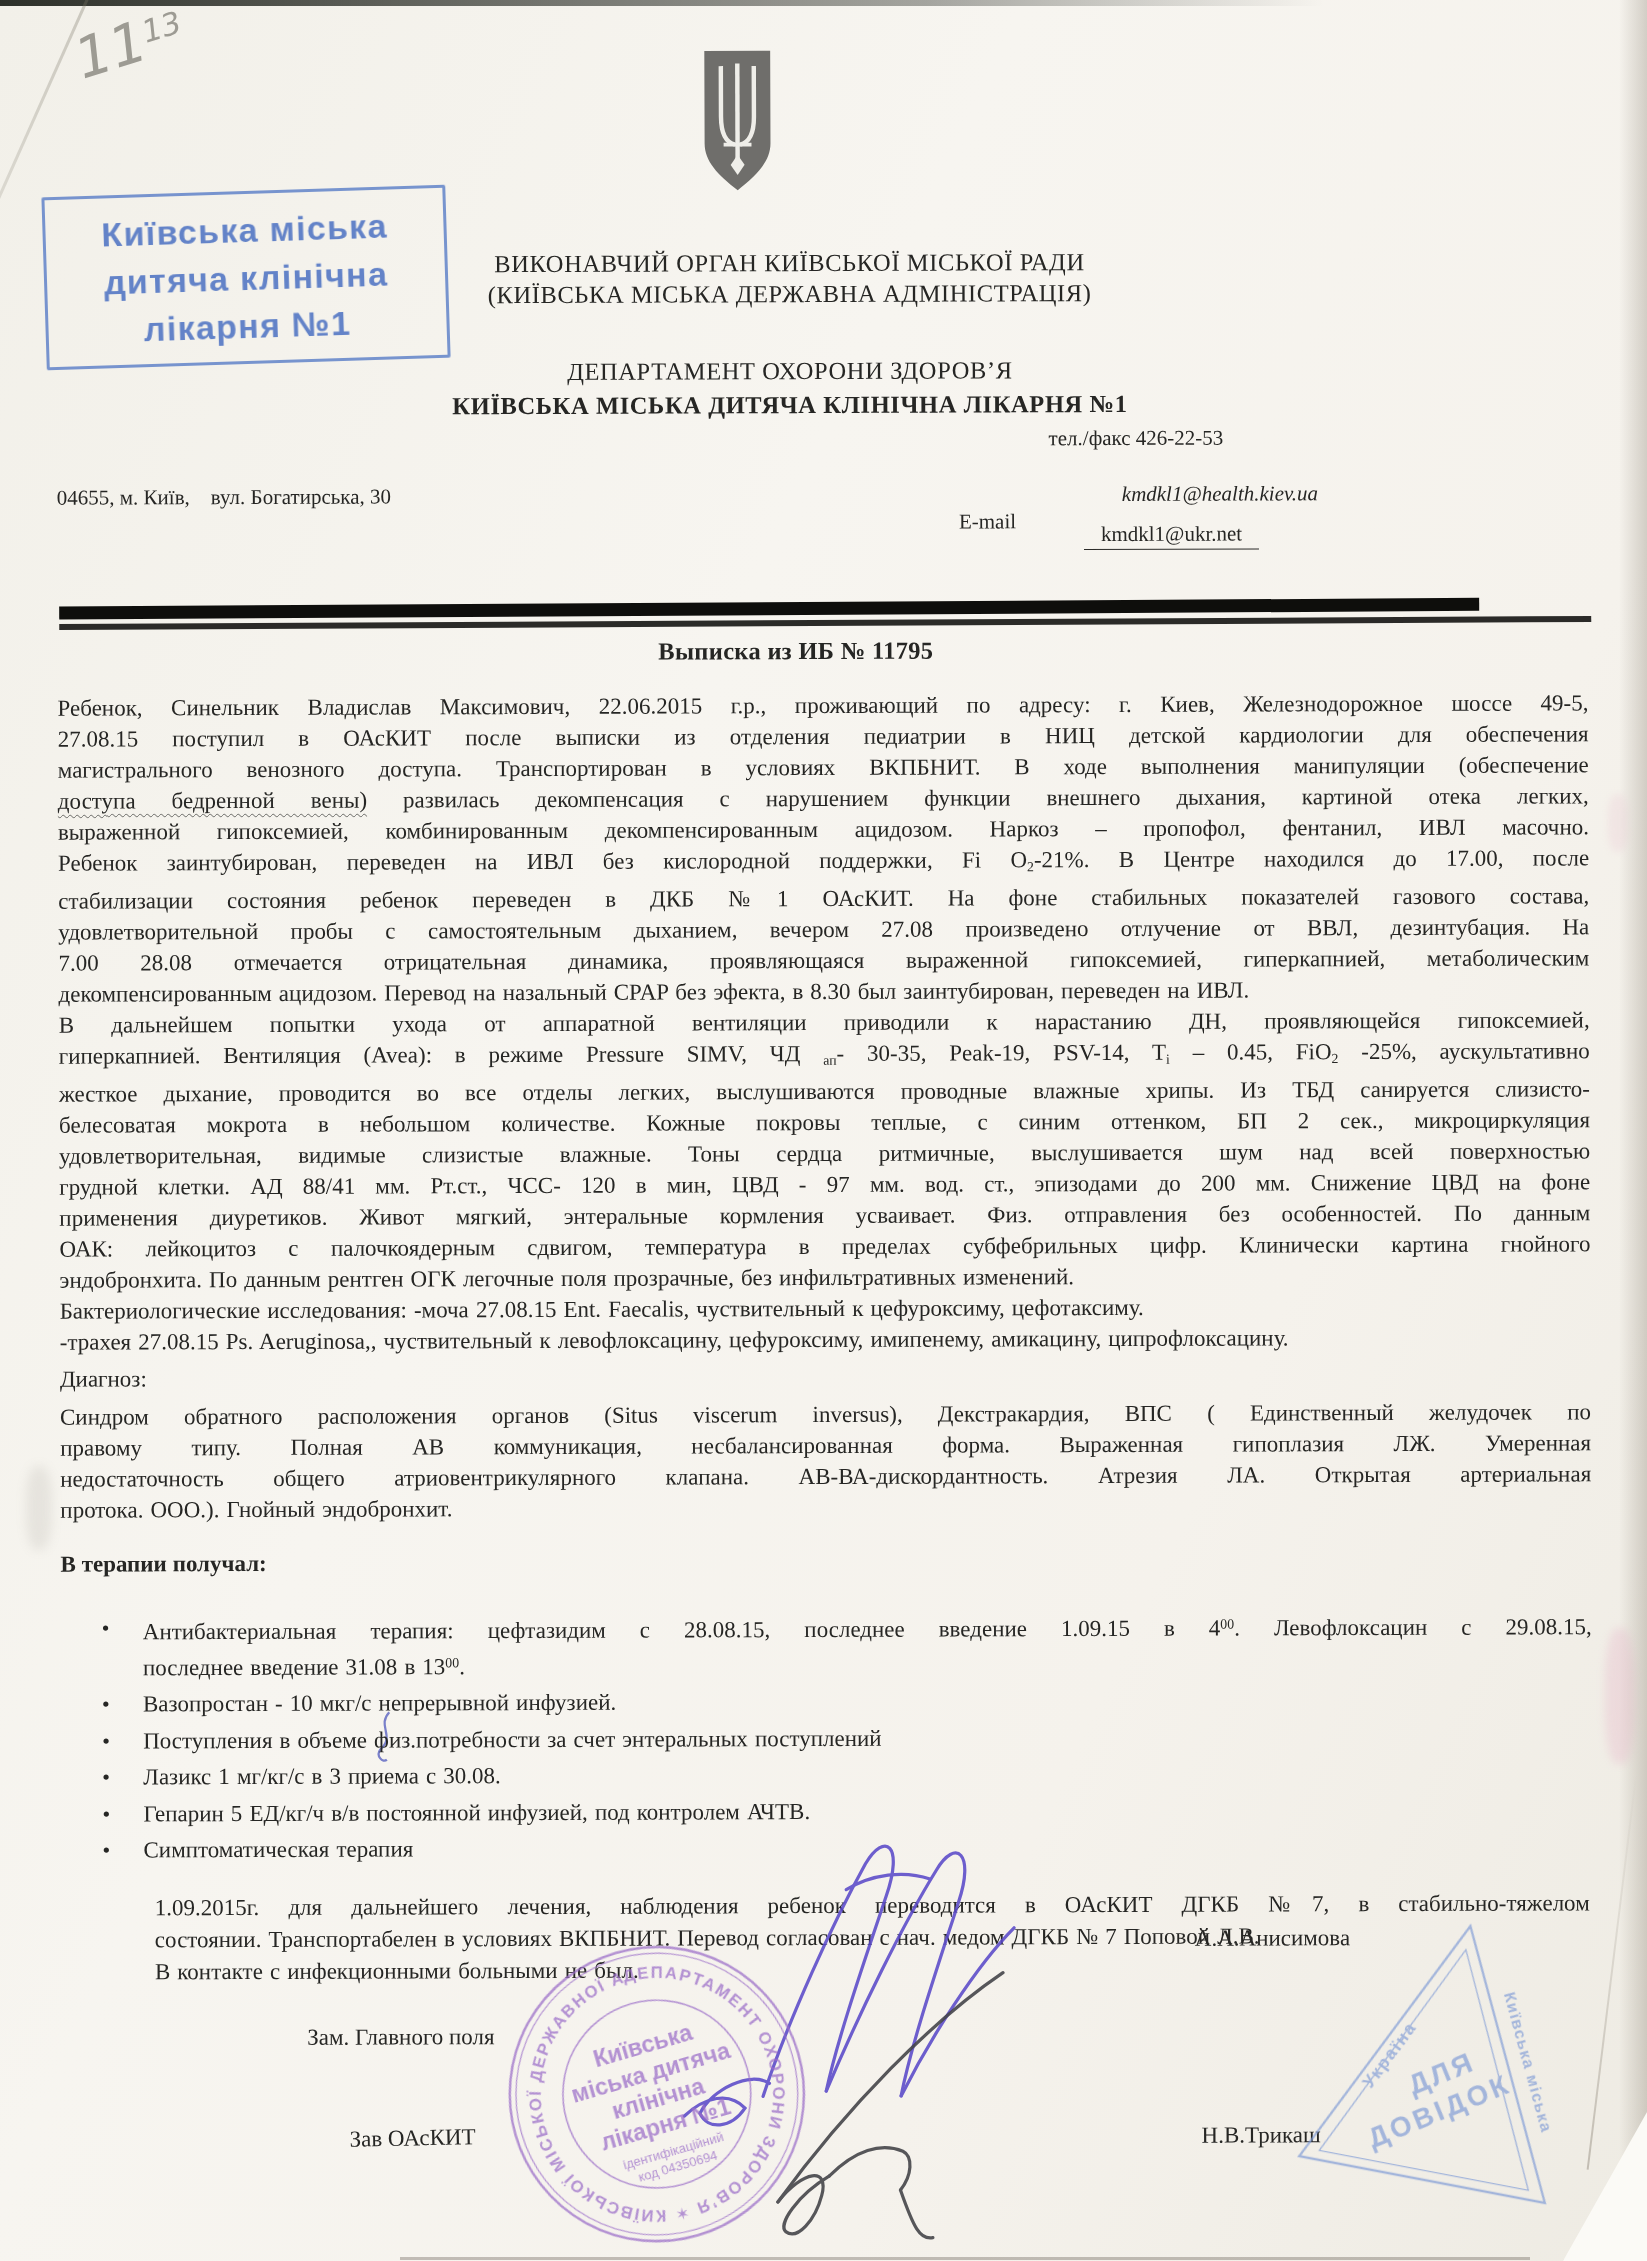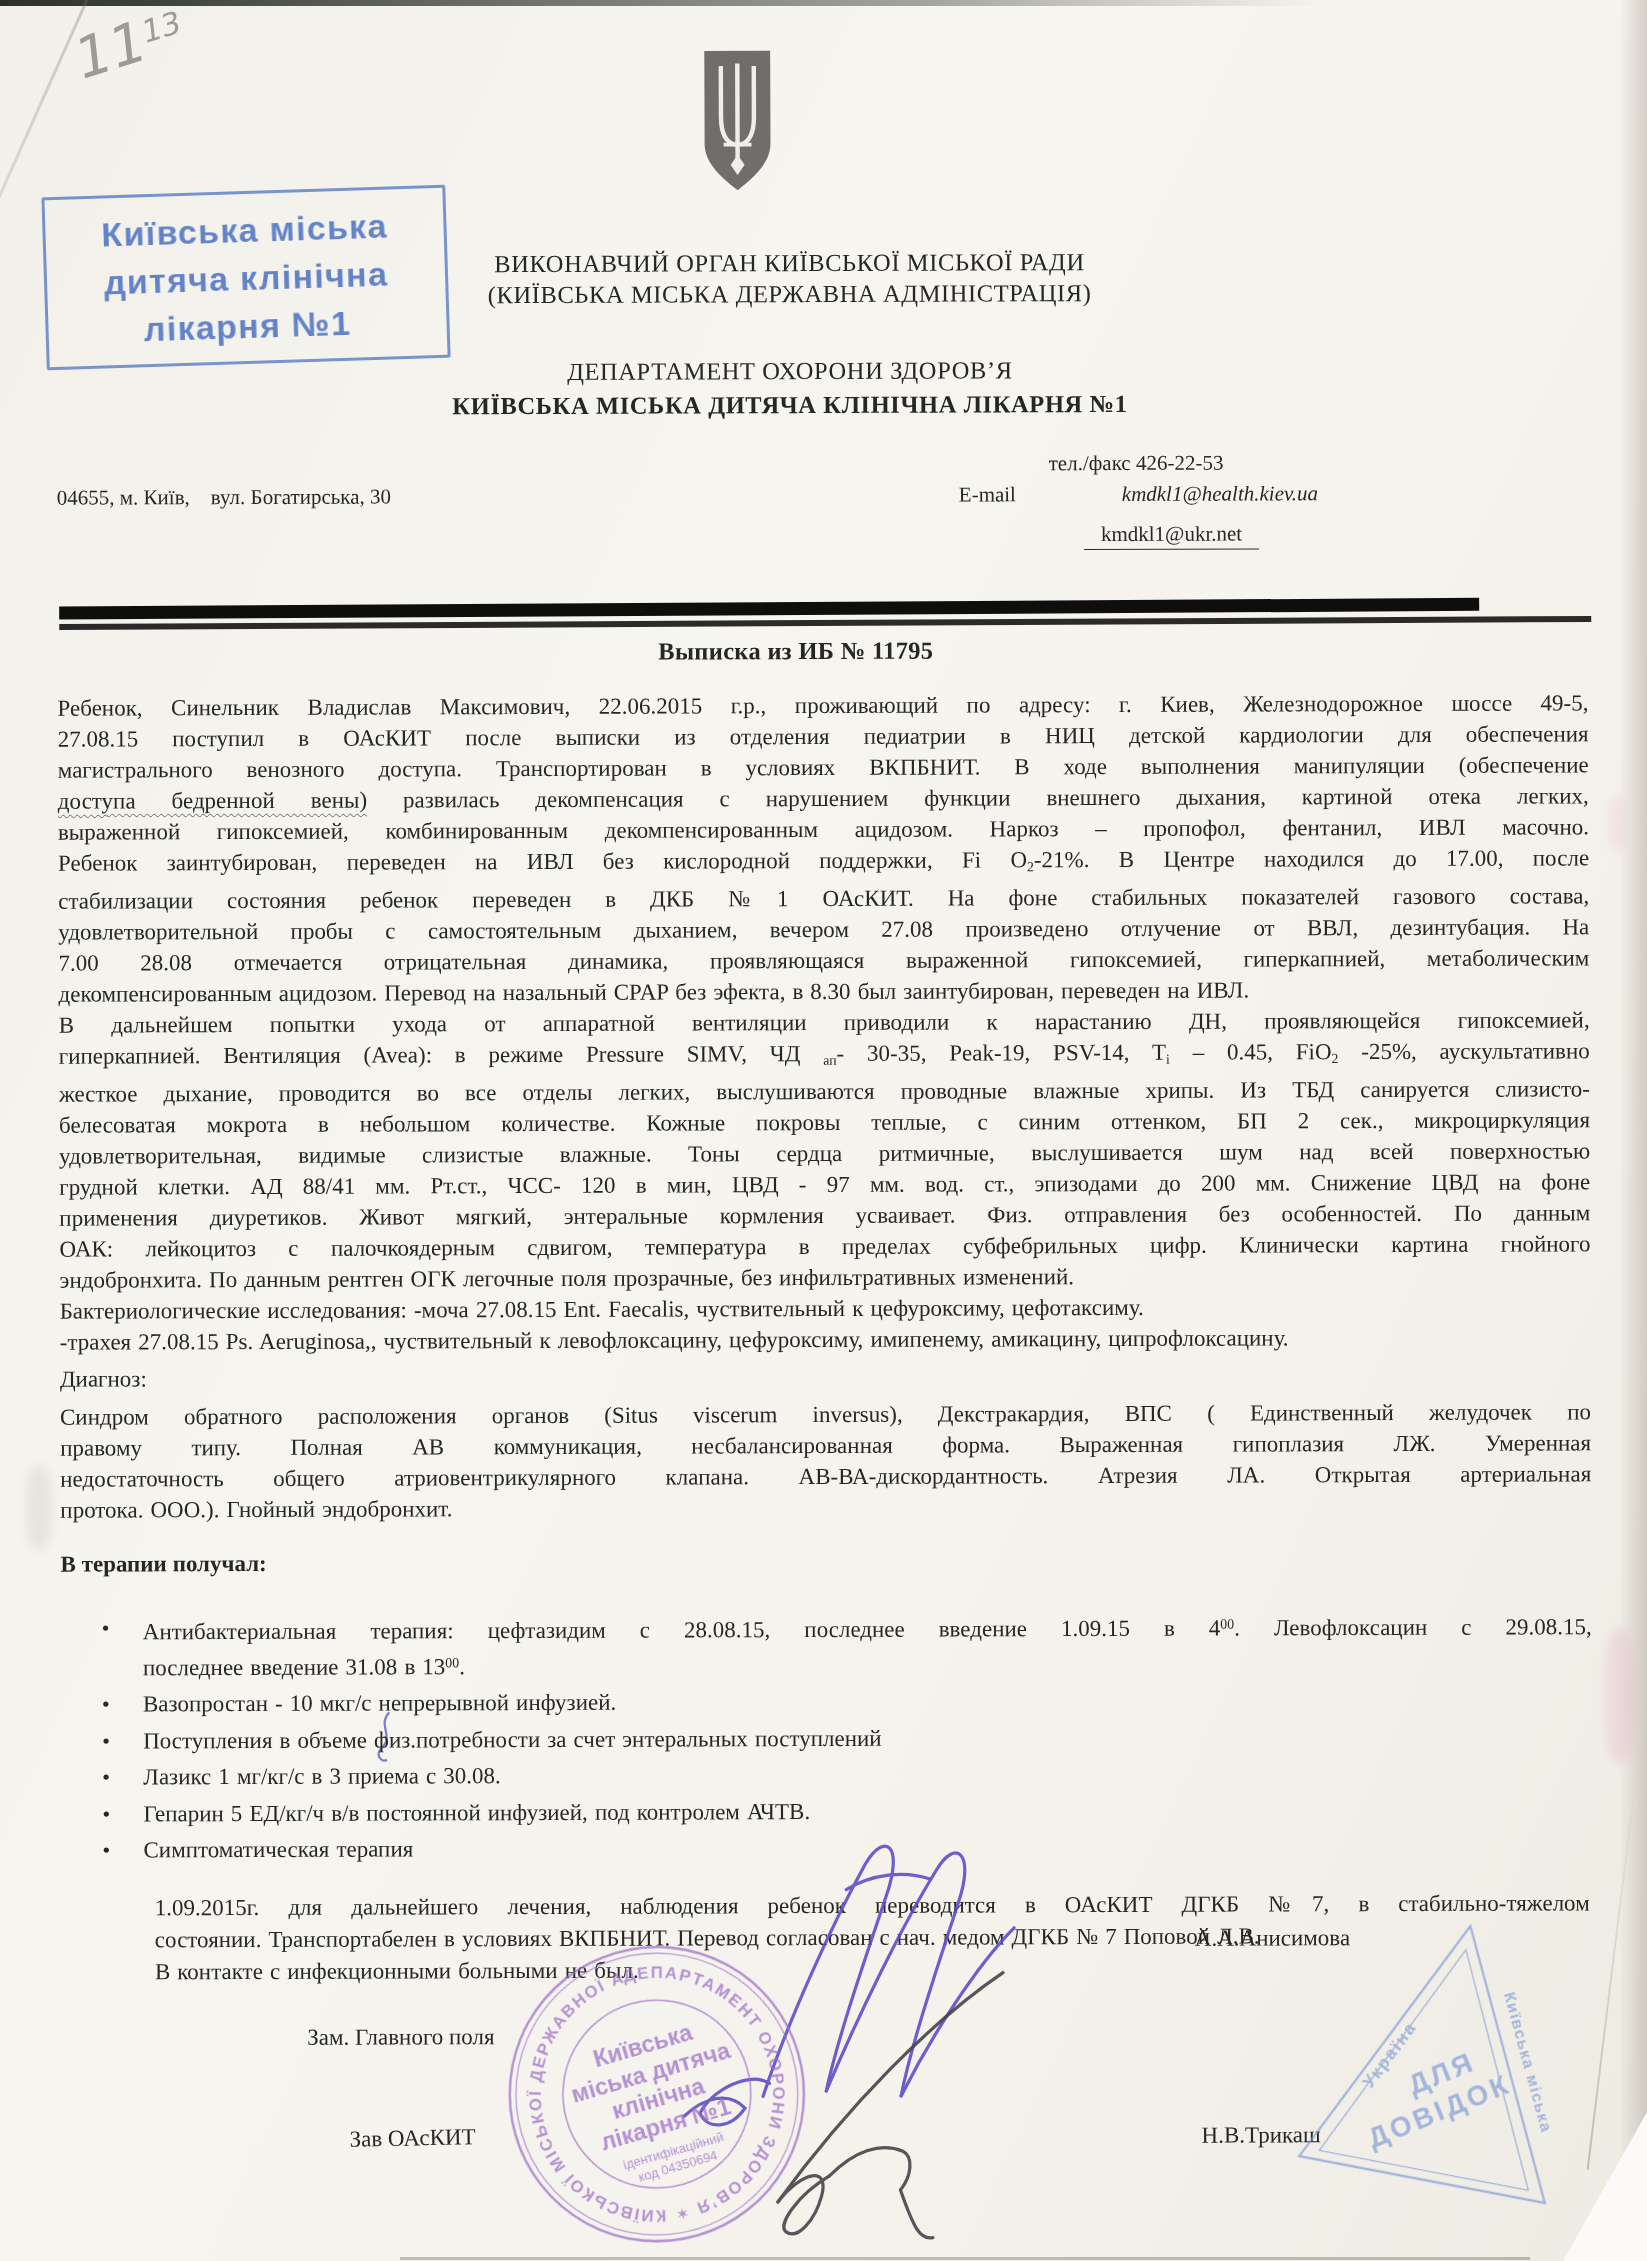--- a/index.html
+++ b/index.html
@@ -23,23 +23,23 @@
   .emblem{position:absolute;left:703px;top:37px;width:76px;height:169px;}
   .hdrA{position:absolute;left:0;top:247px;width:1647px;text-align:center;transform:translateX(-31px);
     font-size:24.5px;line-height:31px;letter-spacing:0.6px;}
   .hdrB{position:absolute;left:0;top:354px;width:1647px;text-align:center;transform:translateX(-31px);
     font-size:24.5px;line-height:34px;letter-spacing:0.6px;}
   .stampRect{position:absolute;left:47px;top:189px;width:385px;padding:11.6px 6.5px;
     border:3.2px solid rgba(78,116,196,.75);border-radius:1.9px;transform:rotate(-1.6deg);
     color:rgba(74,112,194,.85);font-family:"Liberation Sans","DejaVu Sans",sans-serif;
     font-weight:bold;font-size:34px;line-height:48px;letter-spacing:1.3px;filter:blur(0.3px);}
   .contacts{position:absolute;left:0;top:0;width:1647px;font-size:21px;}
-  .c-phone{position:absolute;left:1051px;top:452px;}
+  .c-phone{position:absolute;left:1051px;top:427px;}
   .c-addr{position:absolute;left:59px;top:483px;white-space:pre;}
-  .c-elabel{position:absolute;left:961px;top:483px;text-align:right;}
+  .c-elabel{position:absolute;left:961px;top:510px;text-align:right;}
   .c-eval{position:absolute;left:1124px;top:483px;font-style:italic;}
   .c-email2{position:absolute;left:1086px;top:523px;border-bottom:1.9px solid #2b2b29;padding:0 17px 1.9px 17px;}
   .ruleA{position:absolute;left:61px;top:602px;width:1420px;height:13px;background:#0e0e0c;transform:rotate(-0.15deg);}
   .ruleB{position:absolute;left:61px;top:620px;width:1532px;height:5.8px;background:#191917;opacity:.92;transform:rotate(-0.1deg);}
   .title{position:absolute;left:0;top:637px;width:1647px;text-align:center;transform:translateX(-26px);
     font-size:24.5px;font-weight:bold;letter-spacing:0.3px;}
   
   #body1{top:690px;}
   #diagLabel{position:absolute;left:59px;top:1364px;font-size:23px;font-weight:normal;}
   #diag{top:1399px;}

